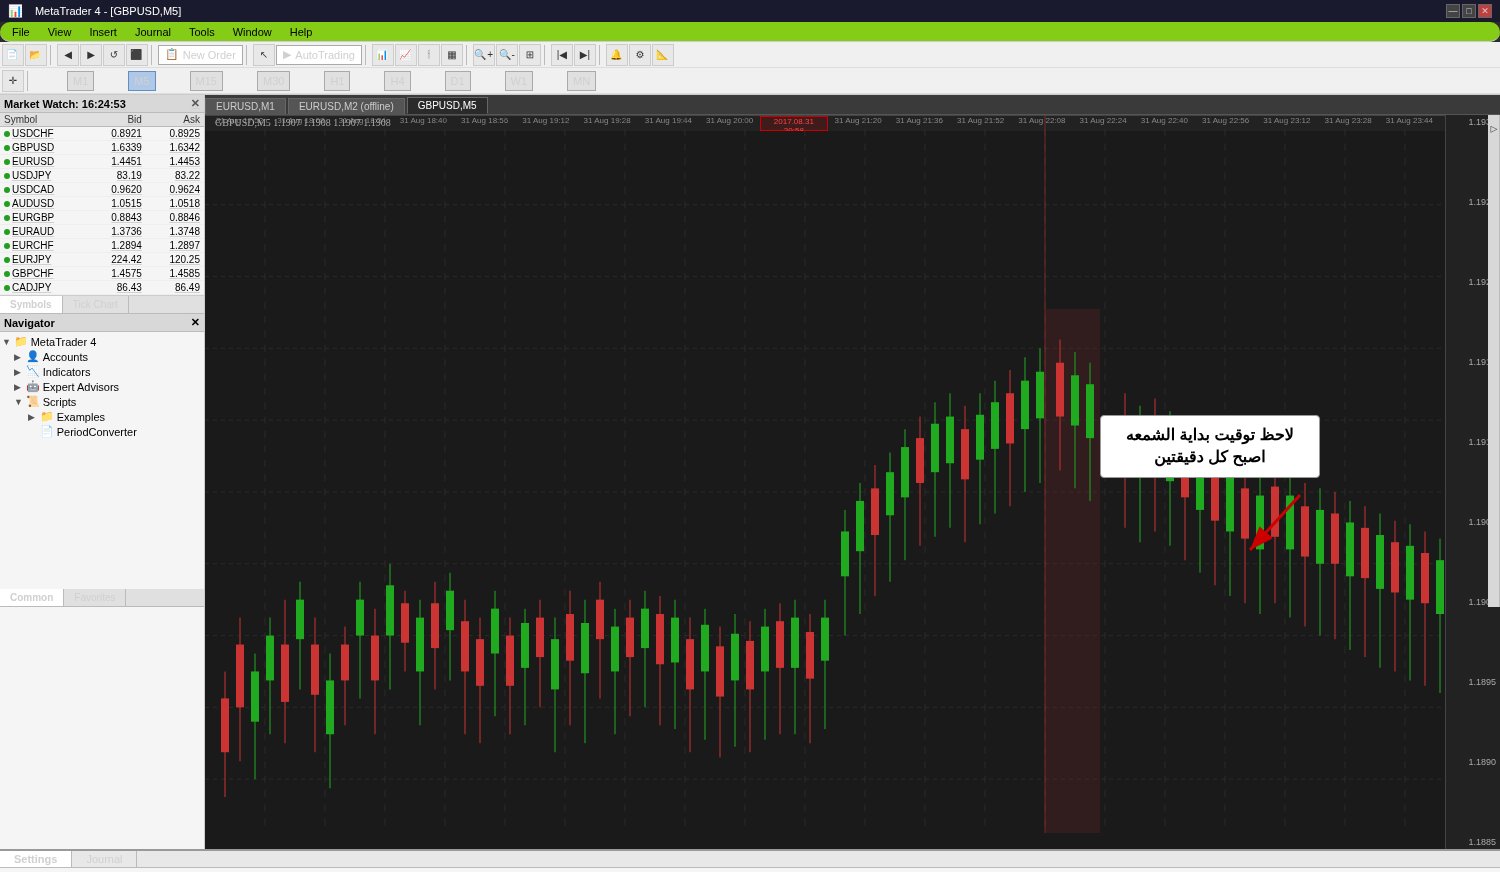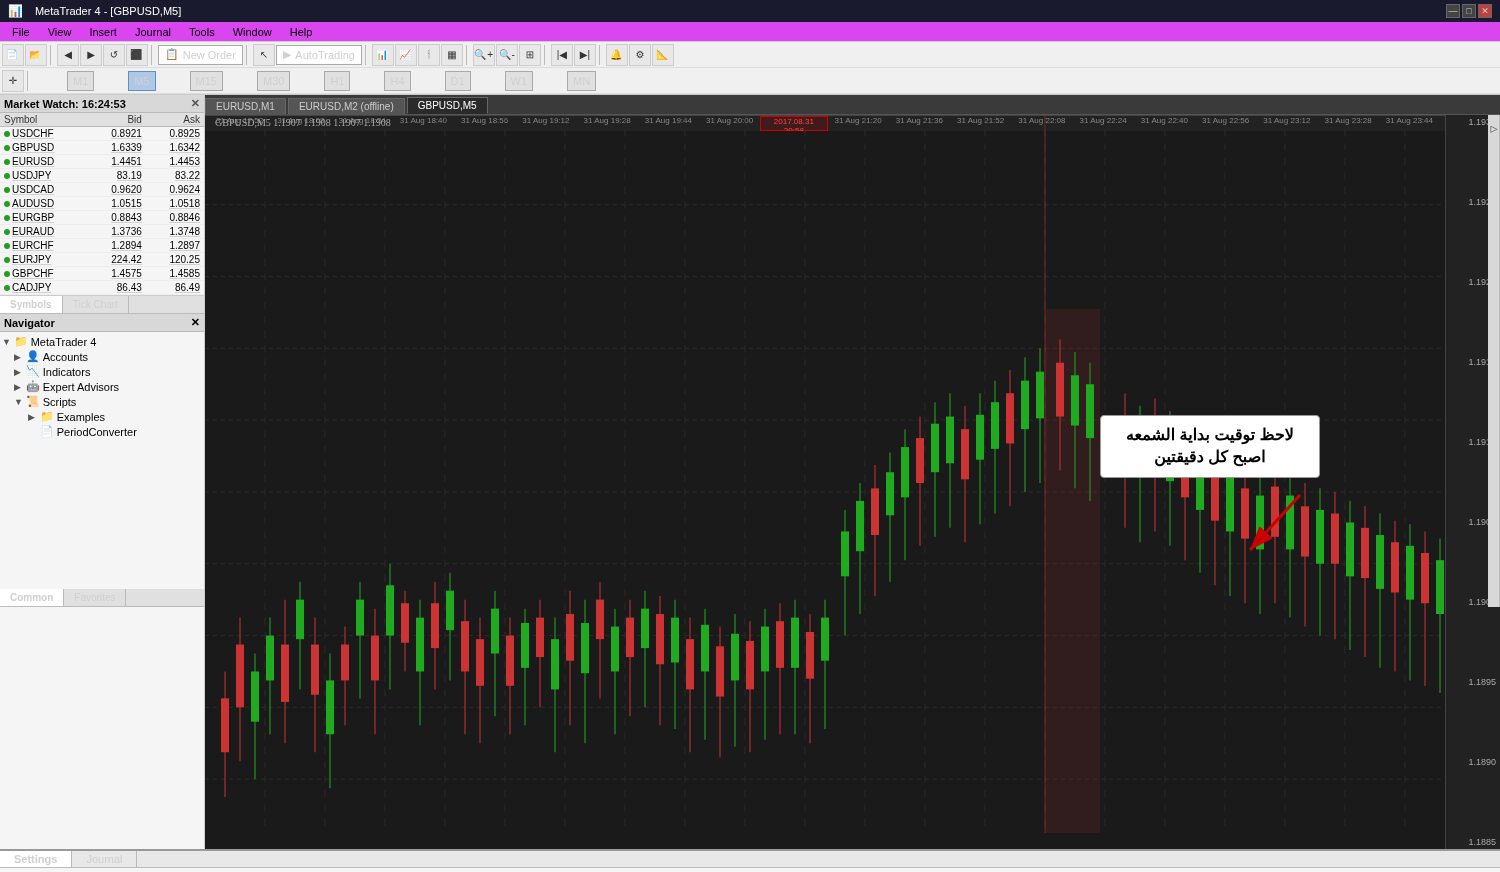--- a/index.html
+++ b/index.html
@@ -15,27 +15,28 @@
       padding: 0 8px;
       color: #fff;
       font-size: 11px;
     }
     .title-bar-left { display: flex; align-items: center; gap: 8px; }
     .title-bar-buttons { display: flex; gap: 2px; }
     .title-btn { width: 14px; height: 14px; background: #444; border: 1px solid #666; display: flex; align-items: center; justify-content: center; font-size: 9px; cursor: pointer; color: #ccc; }
 
     
     .menu-bar {
-      background: #d946ef;
+      background: #84cc16;
       height: 20px;
       display: flex;
       align-items: center;
       padding: 0 4px;
       gap: 2px;
       border-bottom: 1px solid #ccc;
+      border-radius: 10px;
     }
     .menu-item {
       padding: 1px 8px;
       font-size: 11px;
       color: #000;
       cursor: pointer;
     }
 
     
     .toolbar-area {

